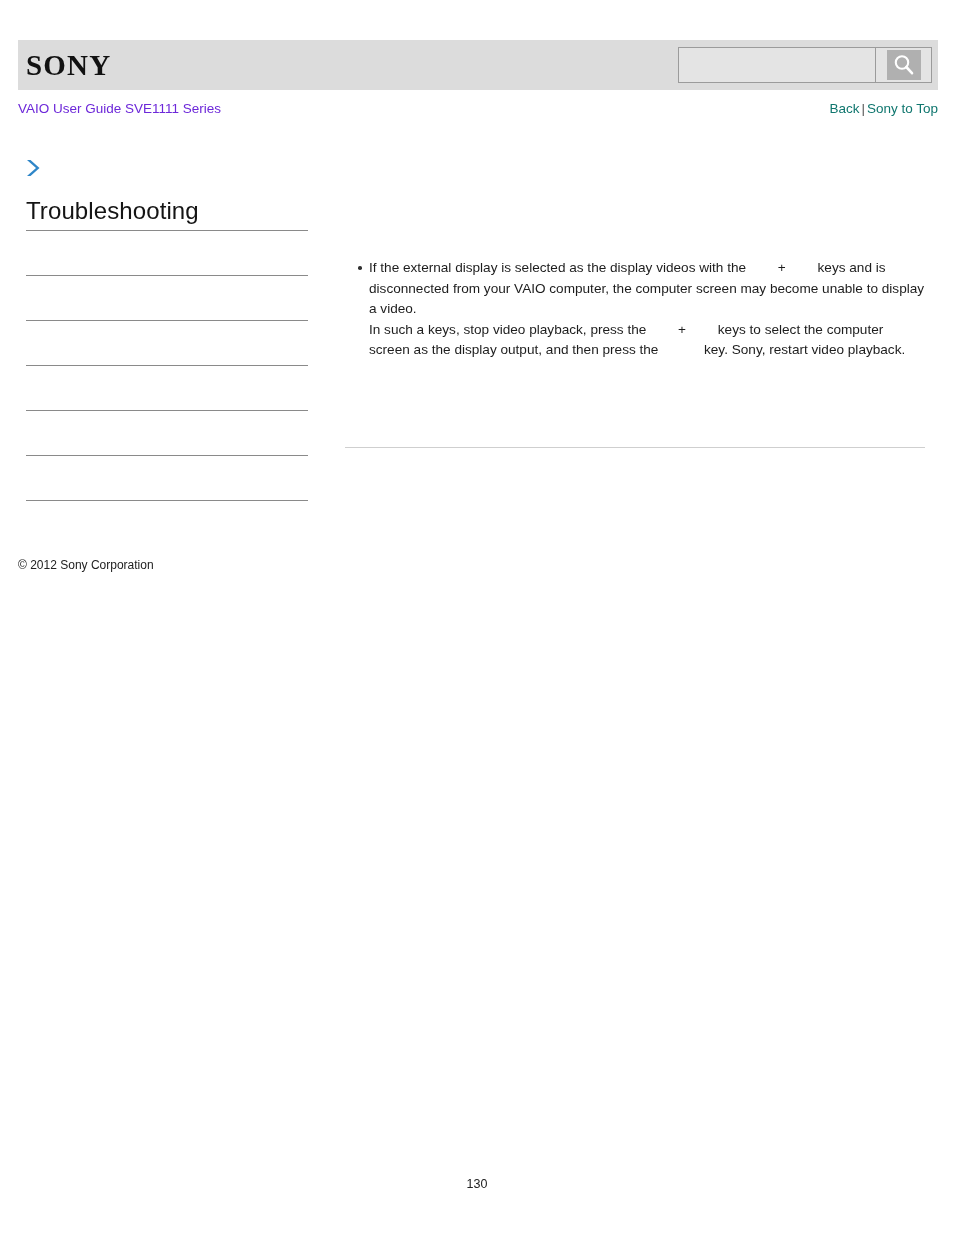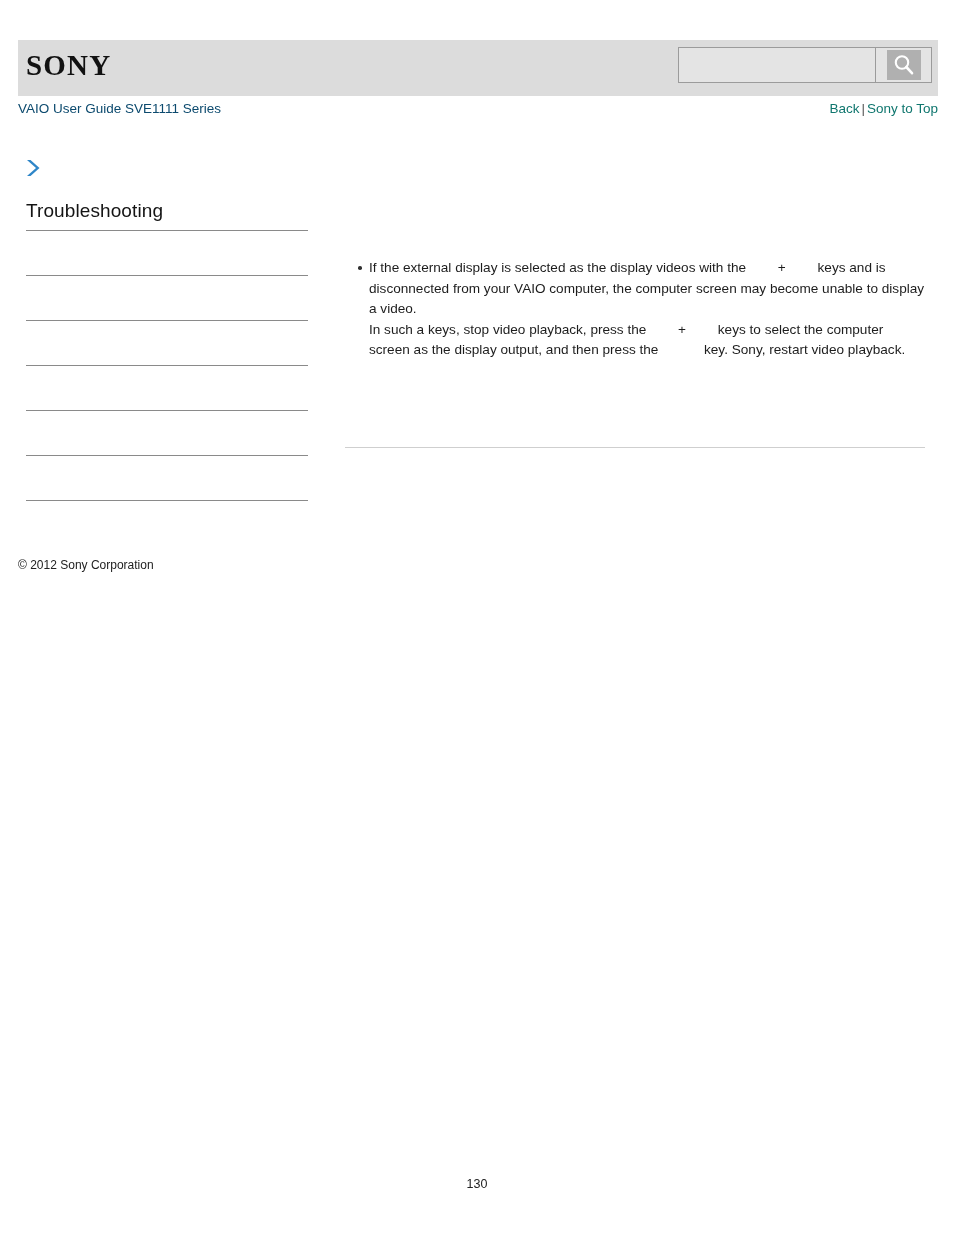--- a/index.html
+++ b/index.html
@@ -16,21 +16,21 @@
     position: relative;
     overflow: hidden;
   }
 
   
   .header-bar {
     position: absolute;
     left: 18px;
     top: 40px;
     width: 920px;
-    height: 56px;
+    height: 50px;
     background: #dcdcdc;
     box-sizing: border-box;
   }
   .sony-logo {
     position: absolute;
     left: 8px;
     top: 6px;
     font-family: "Liberation Serif", serif;
     font-weight: bold;
     font-size: 29px;
@@ -87,21 +87,21 @@
     left: 18px;
     top: 101px;
     width: 920px;
     height: 20px;
   }
   .guide-title {
     position: absolute;
     left: 0;
     top: 0;
     font-size: 13.5px;
-    color: #0c4a6e;
+    color: #6d28d9;
     white-space: nowrap;
   }
   .nav-links {
     position: absolute;
     right: 0;
     top: 0;
     font-size: 13.5px;
     white-space: nowrap;
     color: #555;
   }
@@ -123,21 +123,21 @@
     width: 290px;
   }
   .chevron-icon {
     display: block;
     width: 18px;
     height: 20px;
     margin-left: 6px;
     margin-bottom: 20px;
   }
   .side-title {
-    font-size: 19px;
+    font-size: 24px;
     font-weight: normal;
     color: #141414;
     margin: 0 0 6px 8px;
     line-height: 26px;
     letter-spacing: 0.1px;
   }
   .side-rule {
     height: 0;
     border-top: 1px solid #8a8a8a;
     margin-left: 8px;

